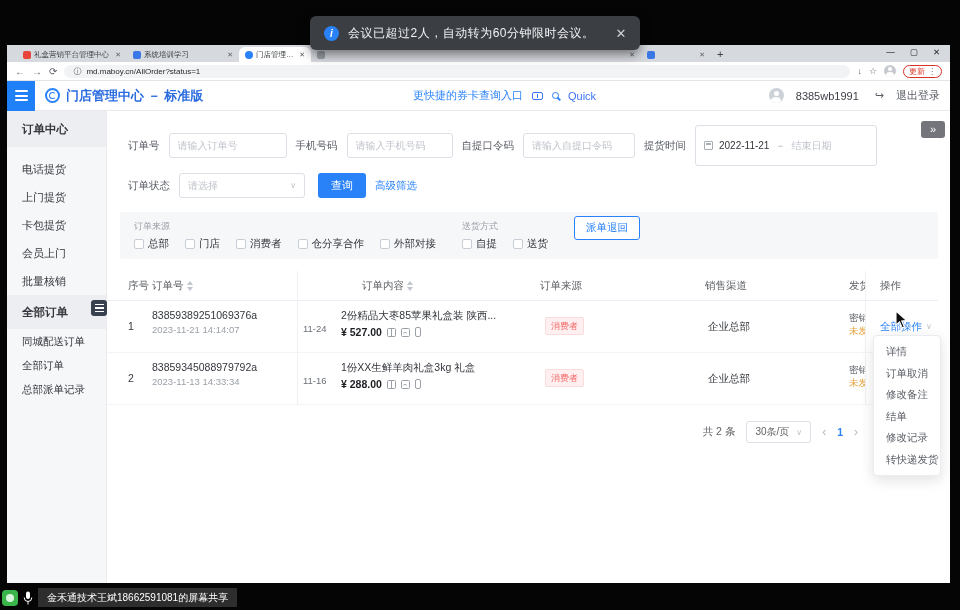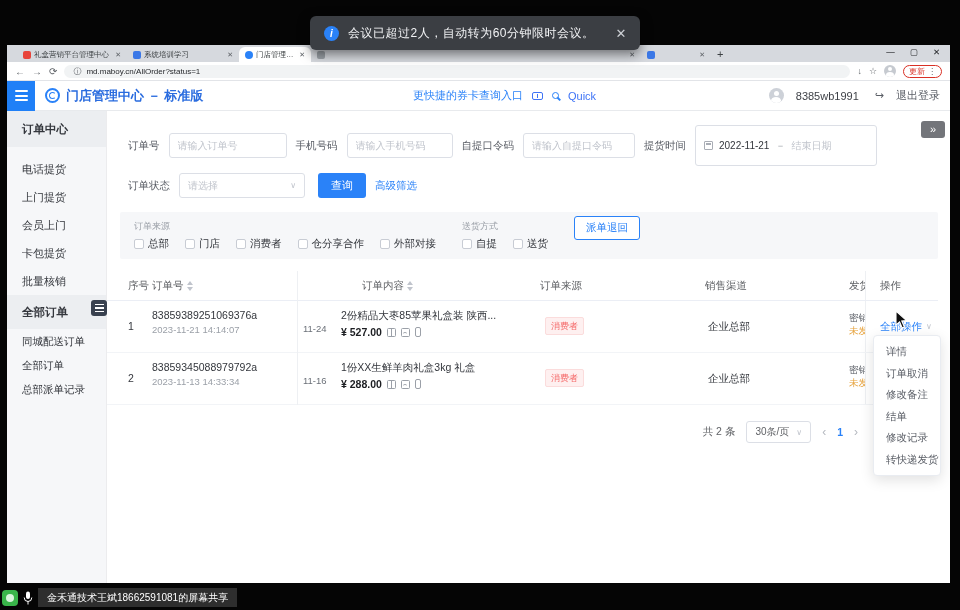--- a/index.html
+++ b/index.html
@@ -251,22 +251,22 @@
             <span>退出登录</span>
           </span>
         </div>
       </div>
 
       <div class="sidebar">
         <div class="side-header">订单中心</div>
         <div class="side-gap"></div>
         <div class="side-item">电话提货</div>
         <div class="side-item">上门提货</div>
+        <div class="side-item">卡包提货</div>
         <div class="side-item">会员上门</div>
-        <div class="side-item">卡包提货</div>
         <div class="side-item">批量核销</div>
         <div class="side-header second">全部订单</div>
         <div class="side-item small">同城配送订单</div>
         <div class="side-item small">全部订单</div>
         <div class="side-item small">总部派单记录</div>
       </div>
       <div class="side-widget">
           <i></i>
           <i></i>
           <i></i>

